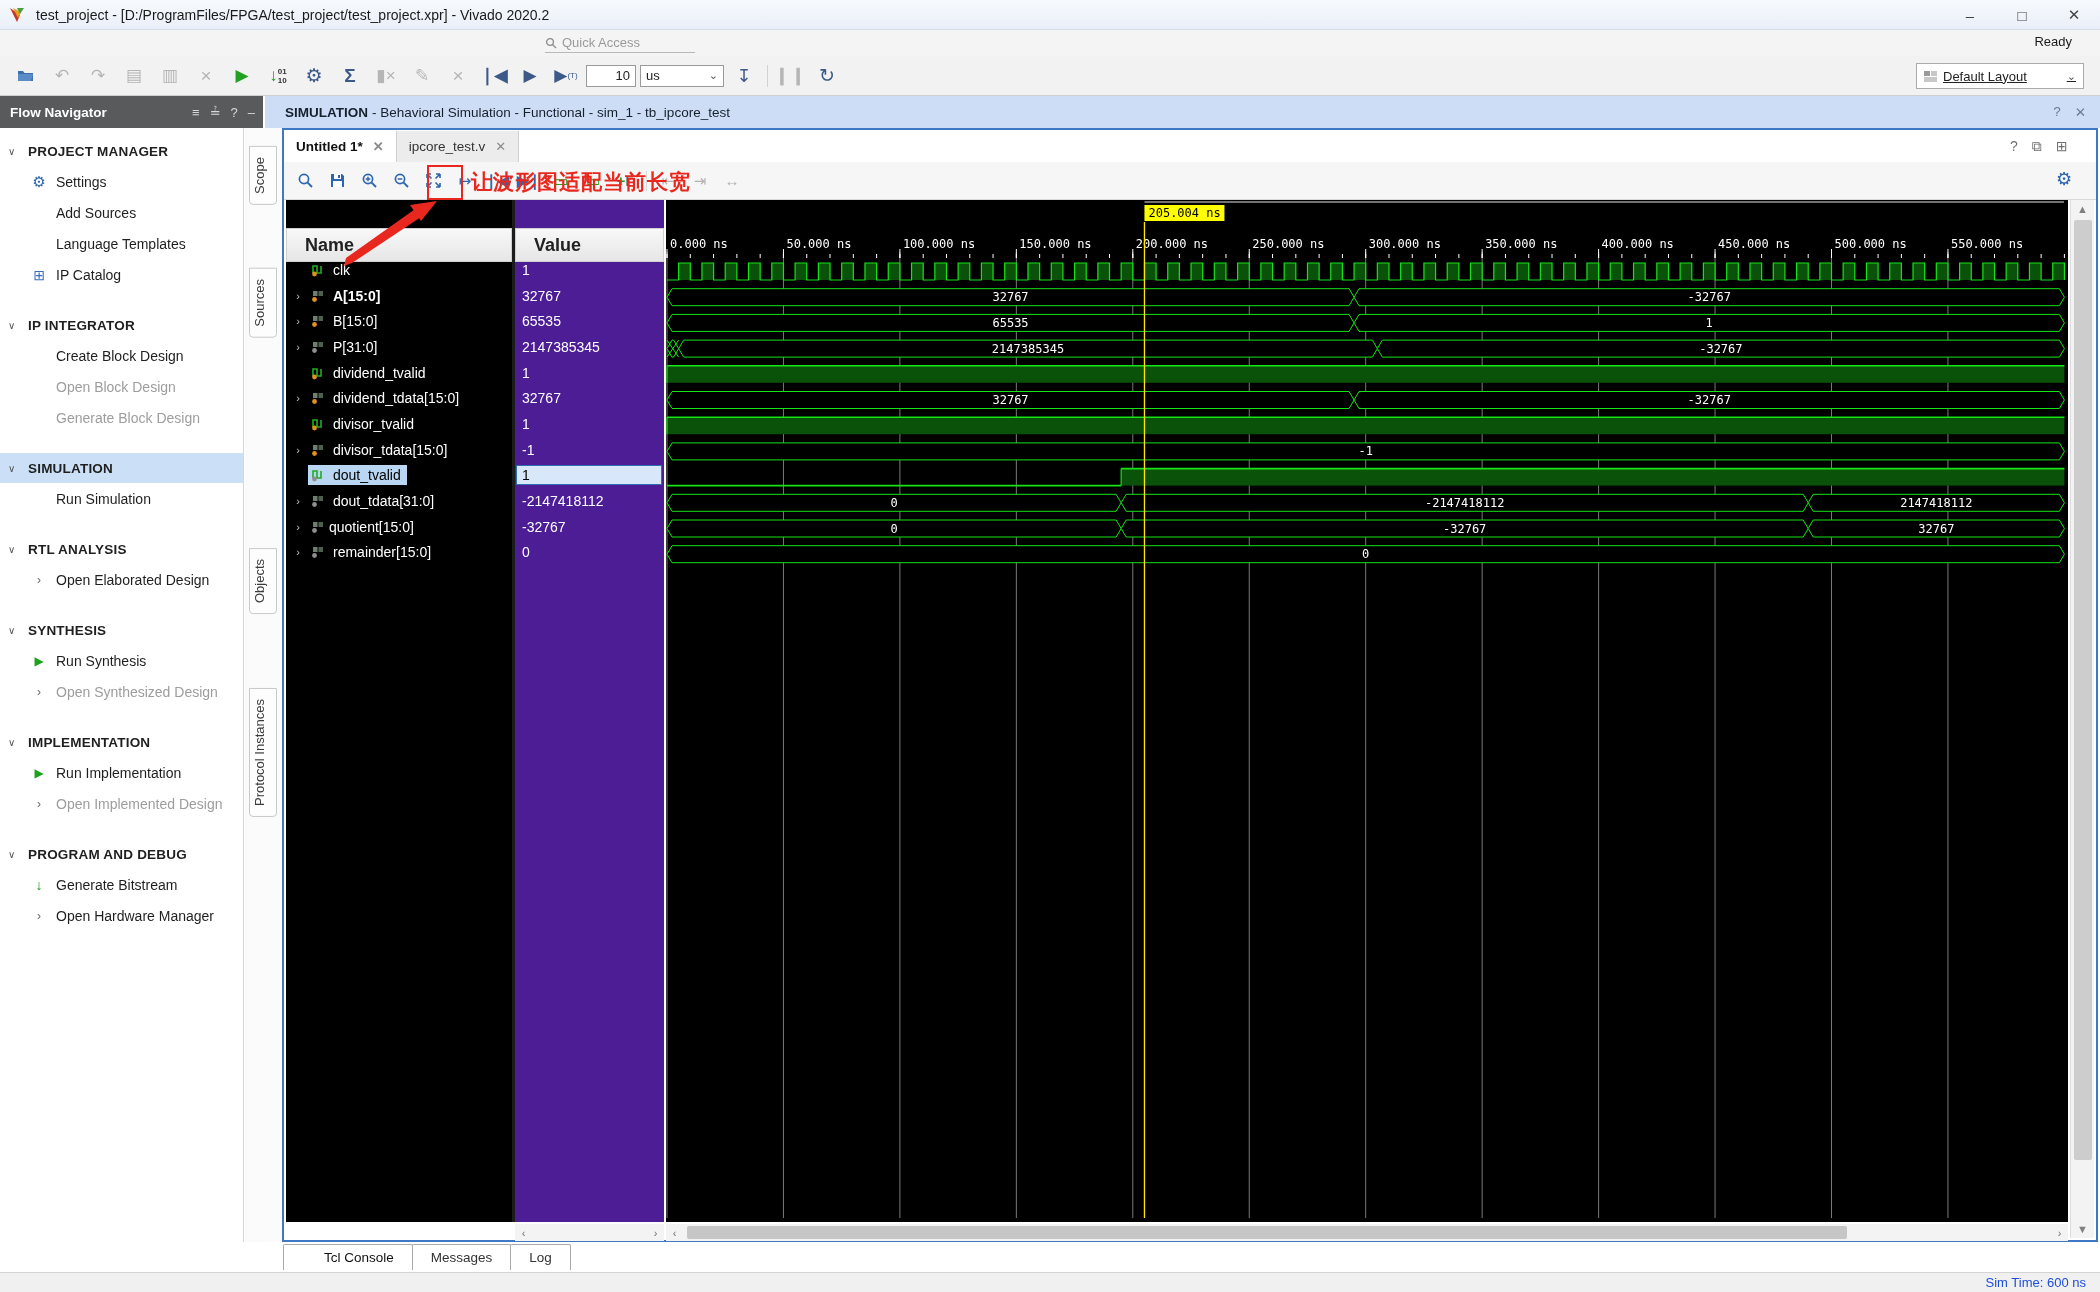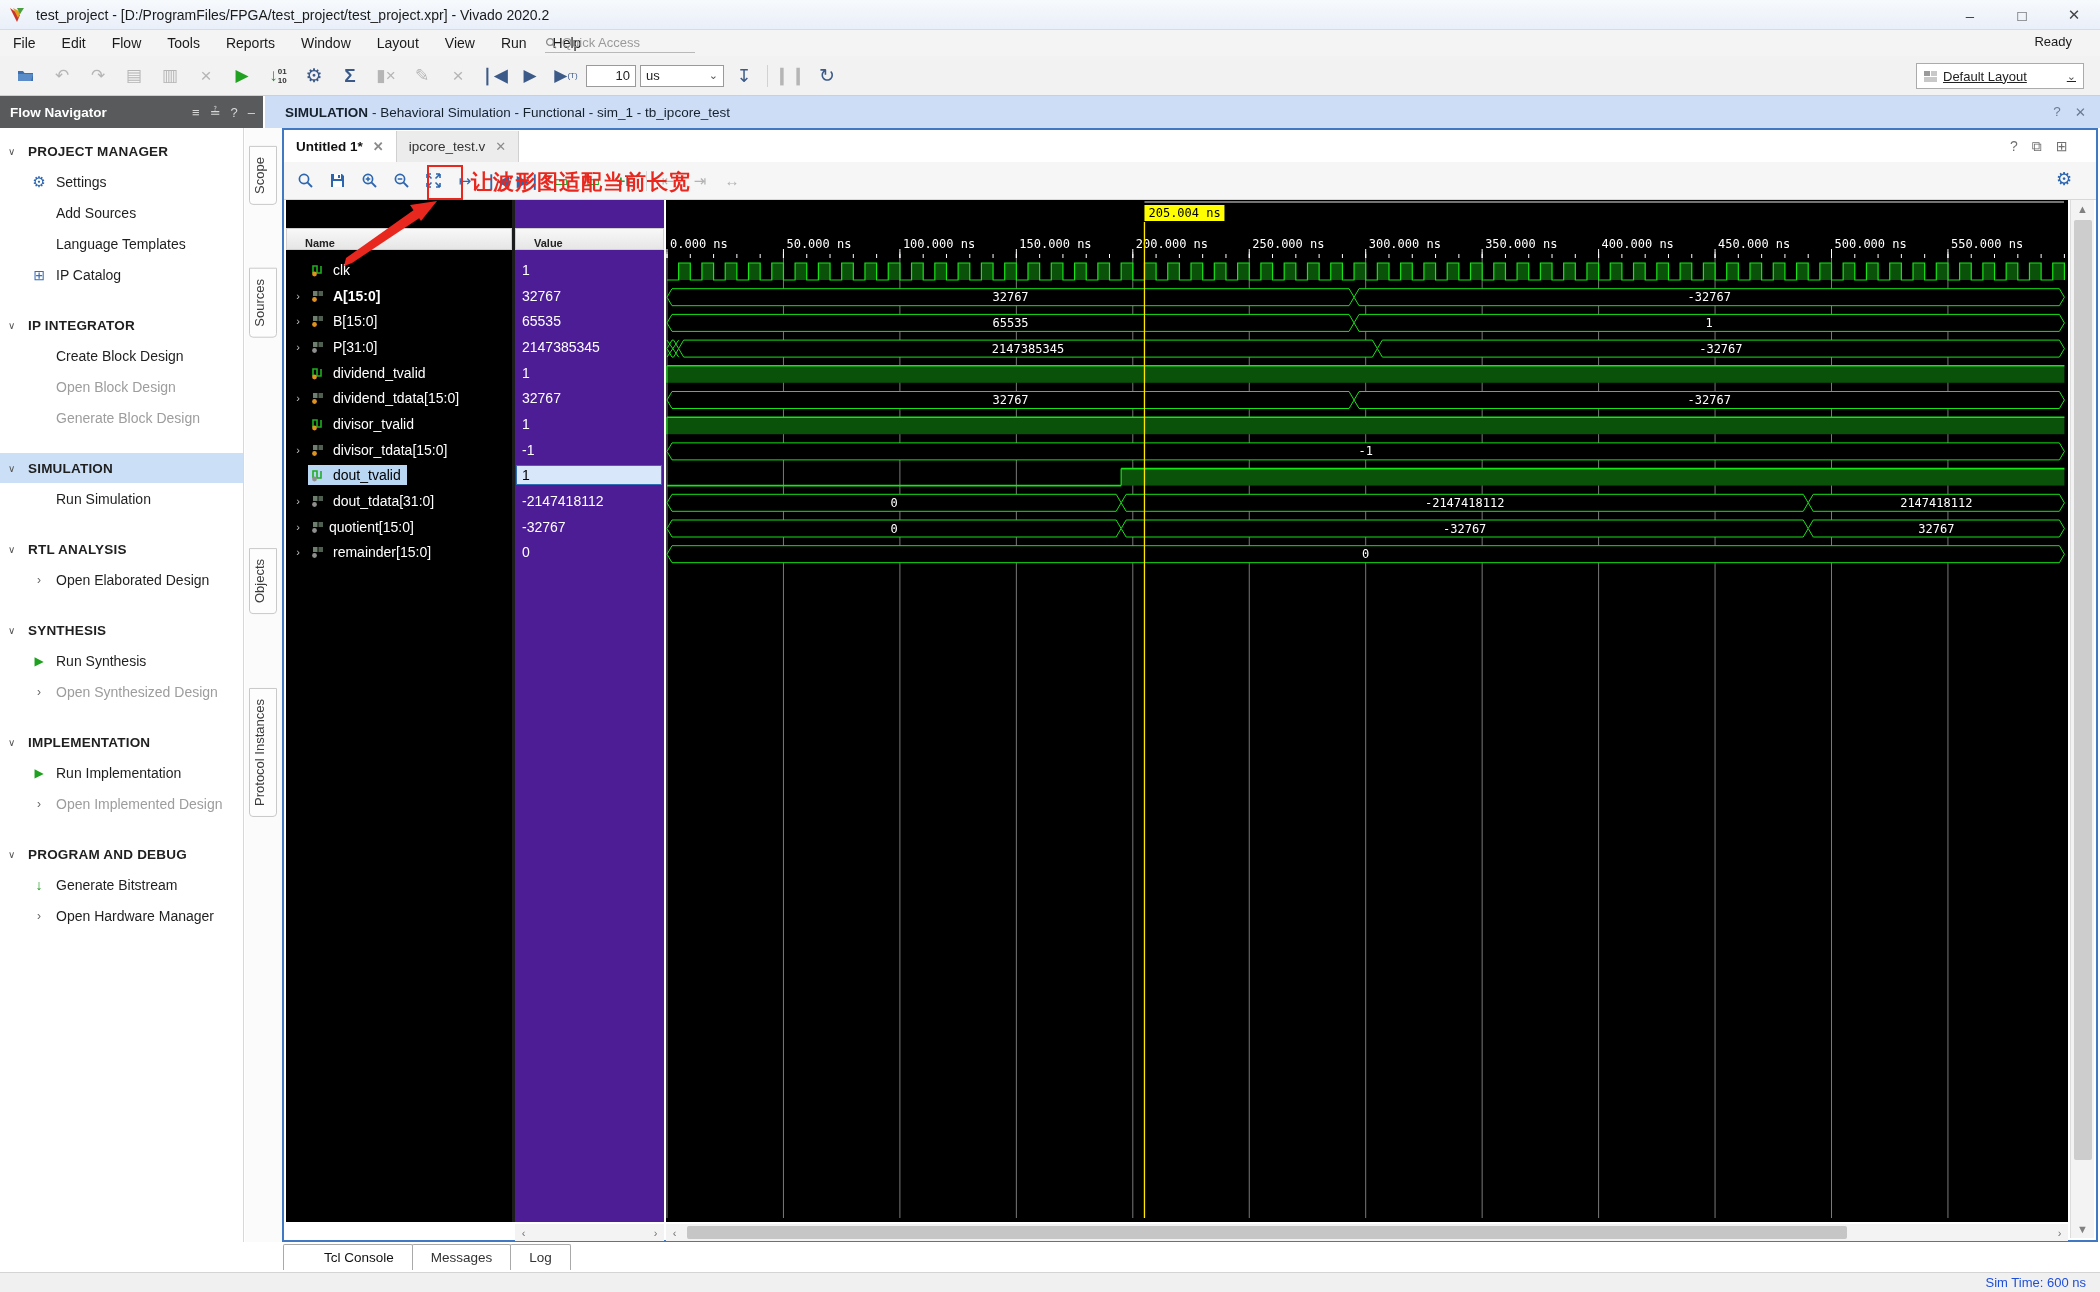--- a/index.html
+++ b/index.html
@@ -99,24 +99,24 @@
   .wt-icon { width:30px; height:30px; display:flex; align-items:center; justify-content:center;
              color:#2d66b0; font-size:15px; }
   .wt-icon.gray { color:#b3b3b3; }
   .wt-sep { width:1px; height:20px; background:#d8d8d8; margin:0 4px; }
   .wave-gear { position:absolute; left:2056px; top:168px; color:#2d66b0; font-size:18px; }
 
   
   .names-pane  { position:absolute; left:286px; top:200px; width:226px; height:1022px; background:#000; }
   .values-pane { position:absolute; left:515px; top:200px; width:149px; height:1022px; background:#4c1d95; }
   .pane-gap    { position:absolute; left:512px; top:200px; width:3px;  height:1022px; background:#1c1c1c; }
-  .col-header  { position:absolute; top:28px; left:0; right:0; height:22px;
+  .col-header  { position:absolute; top:28px; left:0; right:0; height:34px;
                  background:linear-gradient(#f8f8f8,#e6e6e6); border:1px solid #cfcfcf;
-                 display:flex; align-items:flex-end; padding-left:18px;
-                 font-weight:bold; font-size:11px; color:#222; }
+                 display:flex; align-items:center; padding-left:18px;
+                 font-weight:bold; font-size:18px; color:#222; }
   .rows { position:absolute; top:57px; left:0; right:0; }
   .sig-row { height:25.7px; display:flex; align-items:center; color:#fff; font-size:14px; }
   .names-pane .sig-row { padding-left:6px; gap:4px; }
   .row-chev { width:12px; color:#c2c2c2; font-size:11px; text-align:center; }
   .sig-icon { width:15px; height:14px; }
   .sig-label { padding:1px 4px; }
   .sig-row.selected .sig-label { background:#b9d6f2; color:#000; }
   .sig-row.selected .sel-wrap { background:#b9d6f2; }
   .values-pane .sig-row { padding-left:7px; }
   .val-cell { flex:1; margin-right:2px; padding:1px 0 1px 0; }
@@ -169,32 +169,20 @@
   </svg>
   <span class="title-text">test_project - [D:/ProgramFiles/FPGA/test_project/test_project.xpr] - Vivado 2020.2</span>
   <div class="win-btns">
     <span class="win-btn">–</span>
     <span class="win-btn">□</span>
     <span class="win-btn">✕</span>
   </div>
 </div>
 
 <div class="menubar">
-  <div id="menu-items" style="display:flex;">
-      <span class="menu-item">File</span>
-      <span class="menu-item">Edit</span>
-      <span class="menu-item">Flow</span>
-      <span class="menu-item">Tools</span>
-      <span class="menu-item">Reports</span>
-      <span class="menu-item">Window</span>
-      <span class="menu-item">Layout</span>
-      <span class="menu-item">View</span>
-      <span class="menu-item">Run</span>
-      <span class="menu-item">Help</span>
-    </div>
   <div class="quick-access">
     <svg width="12" height="12" viewBox="0 0 12 12">
       <circle cx="5" cy="5" r="3.4" fill="none" stroke="#8a8a8a" stroke-width="1.3"></circle>
       <line x1="7.6" y1="7.6" x2="11" y2="11" stroke="#8a8a8a" stroke-width="1.3"></line>
     </svg>
     <span>Quick Access</span>
   </div>
   <span class="ready-label">Ready</span>
 </div>
 

